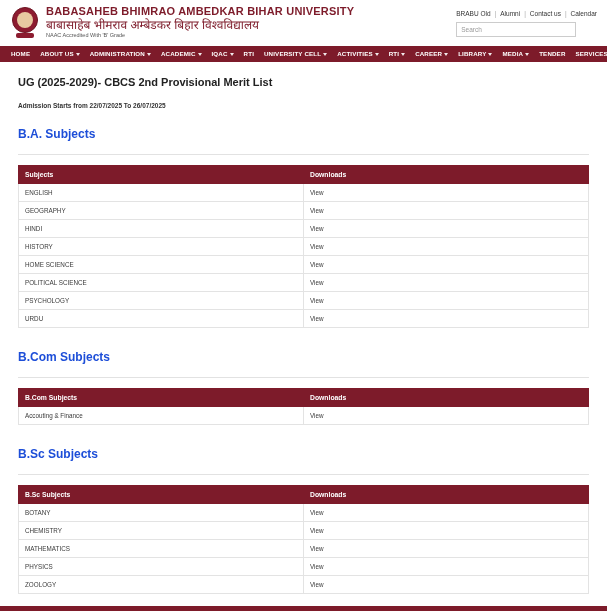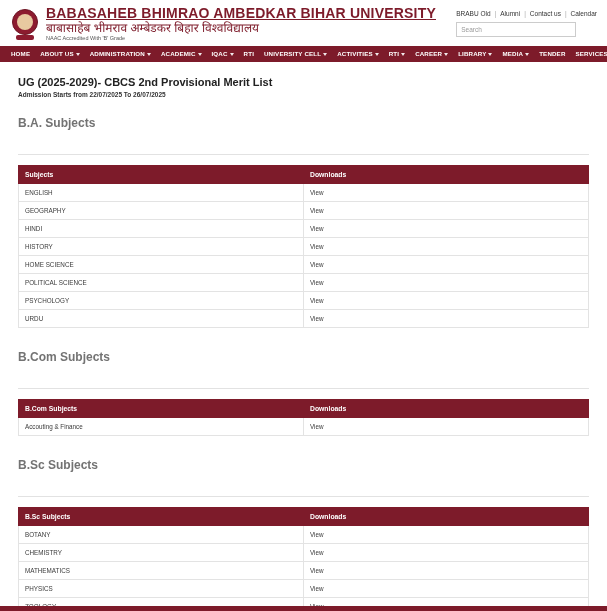--- a/index.html
+++ b/index.html
@@ -51,26 +51,25 @@
   }
   .emblem .base {
     position: absolute;
     left: 6px; bottom: 0px;
     width: 18px; height: 5px;
     background: #8c1b2f;
     border-radius: 2px;
   }
   .brand-text { line-height: 1.05; }
   .brand-en {
-    font-size: 14px;
+    font-size: 11px;
     font-weight: bold;
     color: #7d1b2a;
     letter-spacing: .2px;
     white-space: nowrap;
-    text-decoration: underline;
   }
   .brand-hi {
     font-size: 12px;
     color: #7d1b2a;
     white-space: nowrap;
     margin-top: 1px;
   }
   .brand-naac {
     font-size: 5.5px;
     color: #555;
@@ -142,33 +141,33 @@
   }
 
   
   .content {
     padding: 14px 18px 0 18px;
   }
   .page-title {
     font-size: 11px;
     font-weight: bold;
     color: #222;
-    margin-bottom: 3px;
+    margin-bottom: 14px;
   }
   .admission-note {
     font-size: 6.5px;
     font-weight: bold;
     color: #333;
     margin-bottom: 18px;
   }
   .section-title {
     font-size: 12px;
     font-weight: bold;
-    color: #737373;
-    padding-bottom: 24px;
+    color: #1d4ed8;
+    padding-bottom: 13px;
     border-bottom: 1px solid #e2e2e2;
     margin: 0 0 10px 0;
   }
   table.data {
     width: 100%;
     border-collapse: collapse;
     margin-bottom: 22px;
     table-layout: fixed;
   }
   table.data th {

